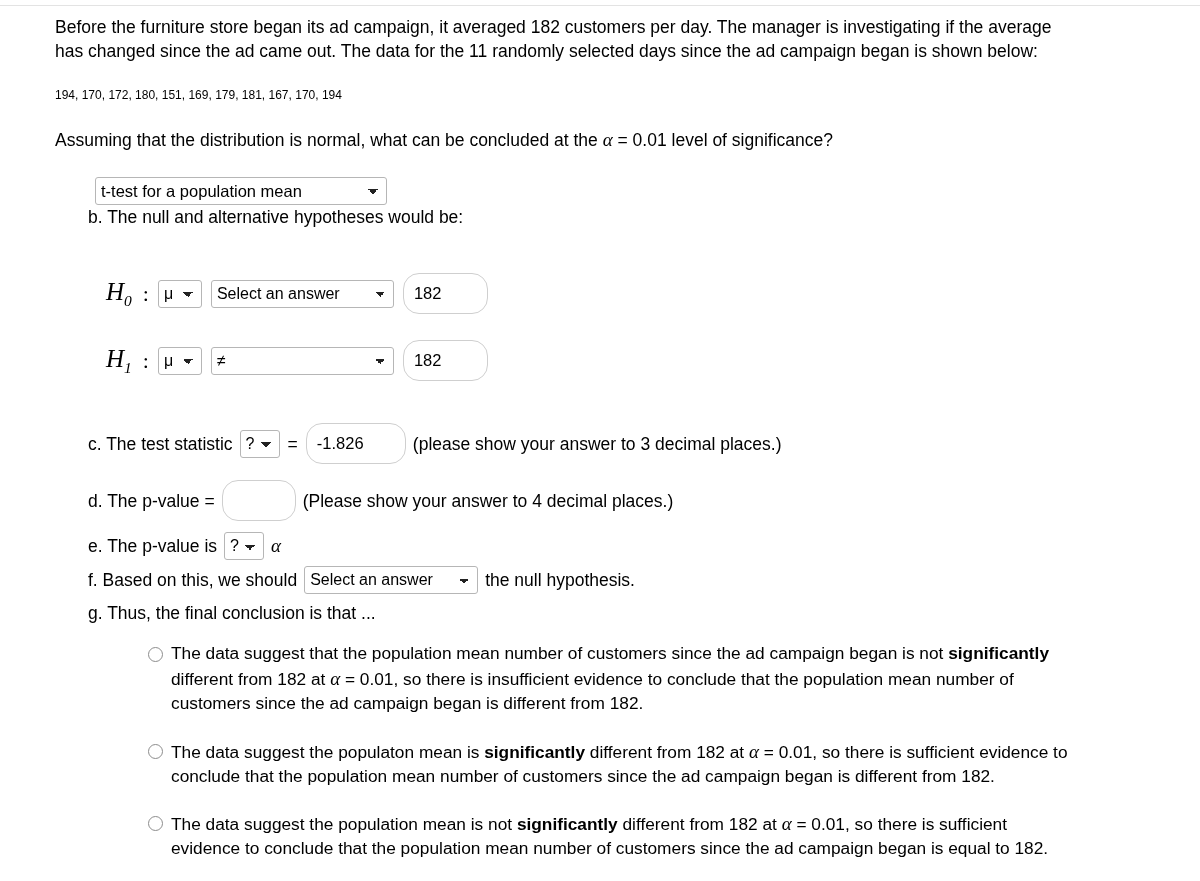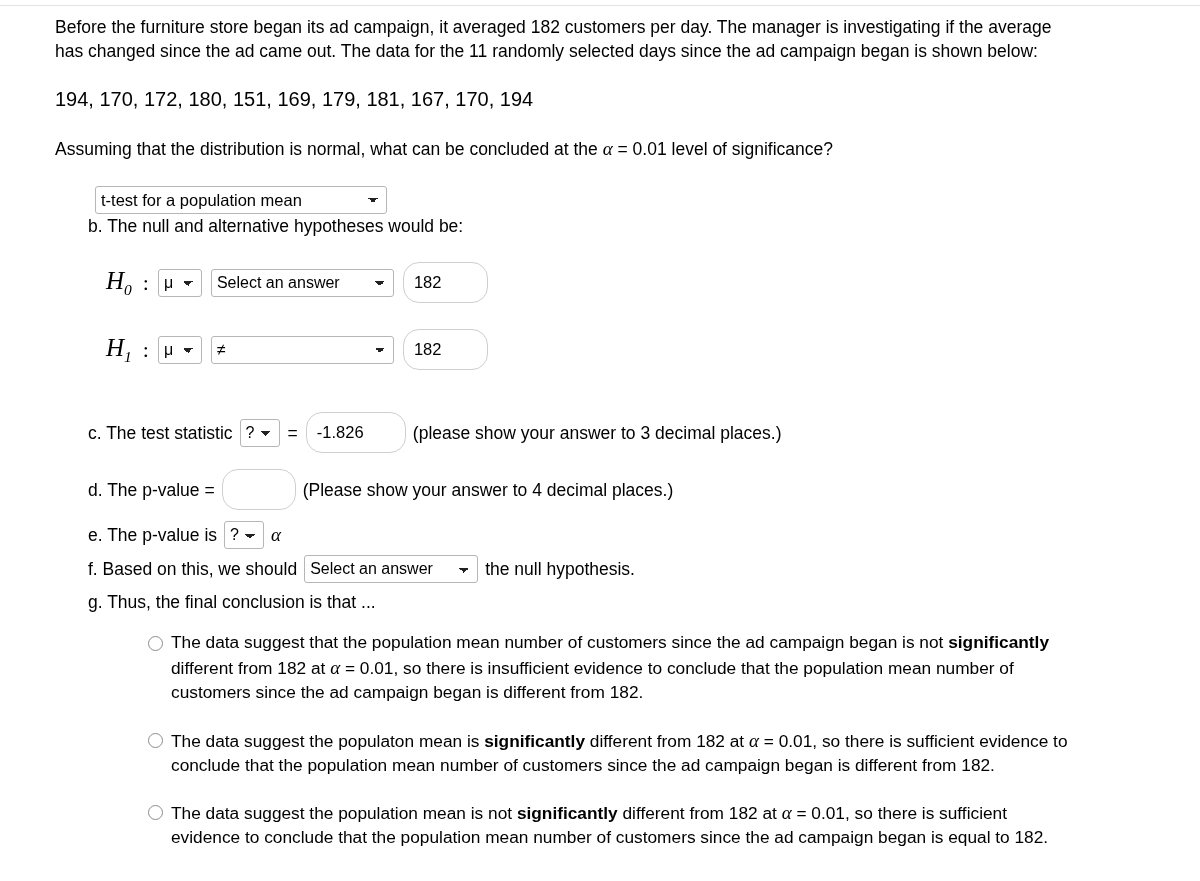--- a/index.html
+++ b/index.html
@@ -28,21 +28,21 @@
     padding: 16px 13px 0 0;
   }
   .intro {
     margin: 0 0 0 55px;
     width: 1000px;
     font-size: 17.5px;
     line-height: 1.37;
   }
   .data-line {
     margin: 24px 0 0 55px;
-    font-size: 20px;
+    font-size: 12px;
   }
   .alpha-line {
     margin: 27px 0 0 55px;
     font-size: 17.5px;
   }
   .steps {
     margin: 26px 0 0 88px;
     font-size: 17.5px;
   }
   .step-row {
@@ -114,21 +114,21 @@
     font-size: 22px;
     margin: 0 9px 0 2px;
   }
   .hyp-row {
     display: flex;
     align-items: center;
     margin-left: 18px;
   }
   .hyp-row > * { margin-right: 9px; }
   .hyp-row > *:last-child { margin-right: 0; }
-  .row-h0 { margin-top: 24px; }
+  .row-h0 { margin-top: 44px; }
   .row-h1 { margin-top: 26px; }
 
   .alpha-it {
     font-family: "Liberation Serif", serif;
     font-style: italic;
     font-size: 19px;
   }
   .part-c { margin-top: 42px; }
   .part-c .eq { margin: 0 8px; }
   .part-d { margin-top: 16px; align-items: center; }

